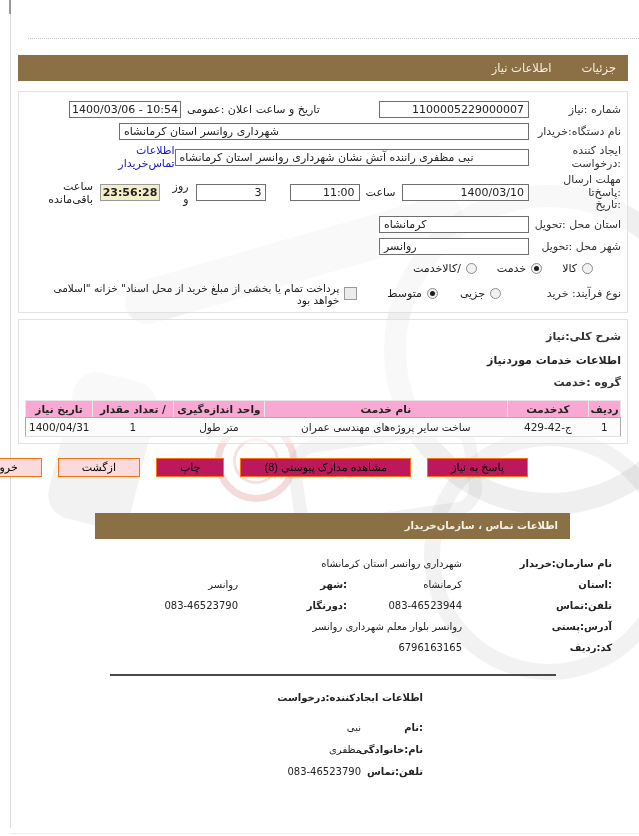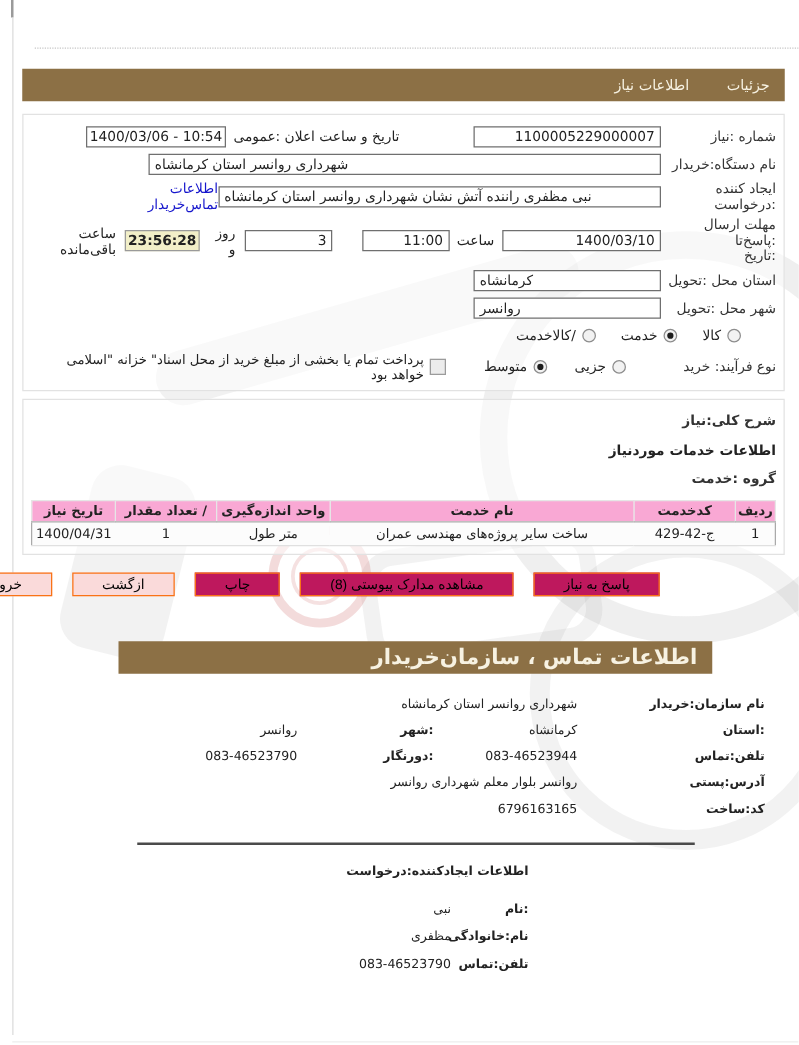--- a/index.html
+++ b/index.html
@@ -50,21 +50,21 @@
 
   table.svc { width:100%; border-collapse:collapse; margin-top:8px; border:1px solid #aaa; }
   table.svc th { background:#f9a8d4; border:1px solid #e6e6e6; border-bottom:1px solid #aaa; font-weight:bold; padding:2px 1px; font-size:10.5px; text-align:center; }
   table.svc td { padding:3px; text-align:center; background:#fcfcfc; font-size:10.5px; border-bottom:1px solid #e0e0e0; }
 
   .btn-row { display:flex; gap:16px; margin-top:14px; padding-right:100px; align-items:center; }
   .btn { border:1px solid #f97316; padding:2px 23px; font-size:11px; cursor:pointer; font-family:Liberation Sans, sans-serif; white-space:nowrap; }
   .btn.green { background:#be185d; }
   .btn.pink  { background:#fadada; }
 
-  .bar2 { margin-top:36px; margin-right:58px; margin-left:77px; font-weight:bold; font-size:17px; }
+  .bar2 { margin-top:36px; margin-right:58px; margin-left:77px; font-weight:bold; font-size:10px; }
 
   .contact { margin-top:14px; padding-right:16px; font-size:10px; }
   .c-row { display:flex; align-items:center; min-height:21px; }
   .c-l1 { width:150px; font-weight:bold; }
   .c-v1 { width:115px; text-align:right; white-space:nowrap; }
   .c-l2 { width:95px; text-align:right; font-weight:bold; }
   .c-v2 { text-align:right; margin-right:14px; white-space:nowrap; }
 
   .divider { margin:16px 72px 16px 92px; border-top:2px solid #4a4a4a; }
 
@@ -242,21 +242,21 @@
       <span class="c-l1">تلفن:تماس</span>
       <span class="c-v1 ltr">083-46523944</span>
       <span class="c-l2">:دورنگار</span>
       <span class="c-v2 ltr">083-46523790</span>
     </div>
     <div class="c-row">
       <span class="c-l1">آدرس:پستی</span>
       <span class="c-v1">روانسر بلوار معلم شهرداری روانسر</span>
     </div>
     <div class="c-row">
-      <span class="c-l1">کد:ساخت</span>
+      <span class="c-l1">کد:ردیف</span>
       <span class="c-v1 ltr">6796163165</span>
     </div>
   </div>
 
   <div class="divider"></div>
 
   <div class="creator">
     <div class="cr-head">اطلاعات ایجادکننده:درخواست</div>
     <div class="cr-row">
       <span class="cr-l">:نام</span>

